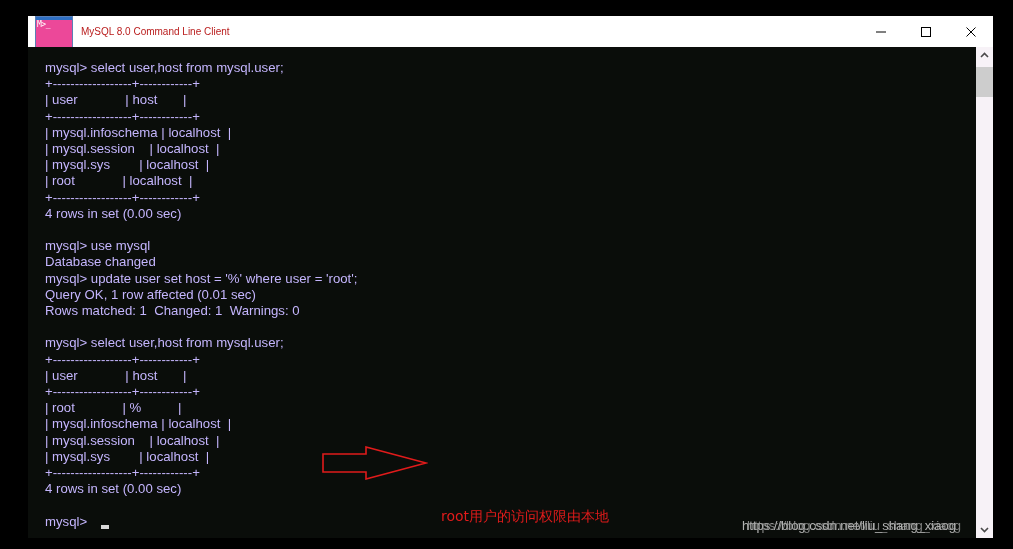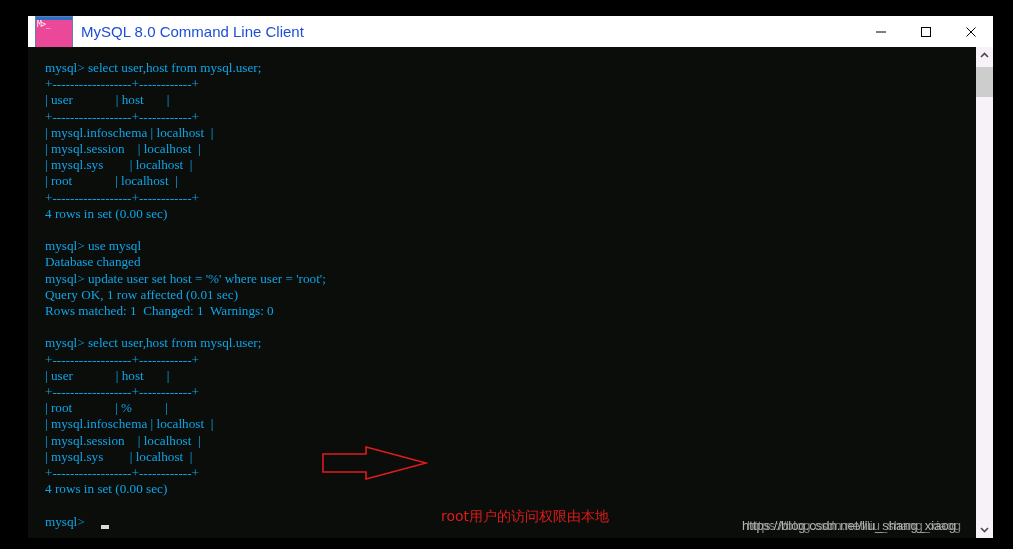--- a/index.html
+++ b/index.html
@@ -62,22 +62,22 @@
     right: 1px;
     bottom: 0;
     color: #ffffff;
     font-family: "DejaVu Sans Mono", monospace;
     font-size: 8px;
     line-height: 11px;
     letter-spacing: -0.5px;
   }
   .title-text {
     font-family: "Liberation Sans", sans-serif;
-    font-size: 15px;
-    color: #1d4ed8;
+    font-size: 10px;
+    color: #b91c1c;
     white-space: nowrap;
   }
   .win-buttons {
     position: absolute;
     right: 0;
     top: 0;
     height: 31px;
     display: flex;
   }
   .win-btn {
@@ -98,24 +98,24 @@
     width: 948px;
     height: 491px;
     background: #0a0d0a;
     overflow: hidden;
   }
   .console-text {
     position: absolute;
     left: 17px;
     top: 13px;
     margin: 0;
-    font-family: Liberation Serif, serif;
+    font-family: Liberation Sans, sans-serif;
     font-size: 13.2px;
     line-height: 16.2px;
-    color: #0ea5e9;
+    color: #c4b5fd;
     white-space: pre;
     letter-spacing: 0px;
   }
   .cursor {
     display: inline-block;
     width: 8px;
     height: 4px;
     background: #d8d8d8;
     vertical-align: baseline;
     margin-bottom: 0px;

